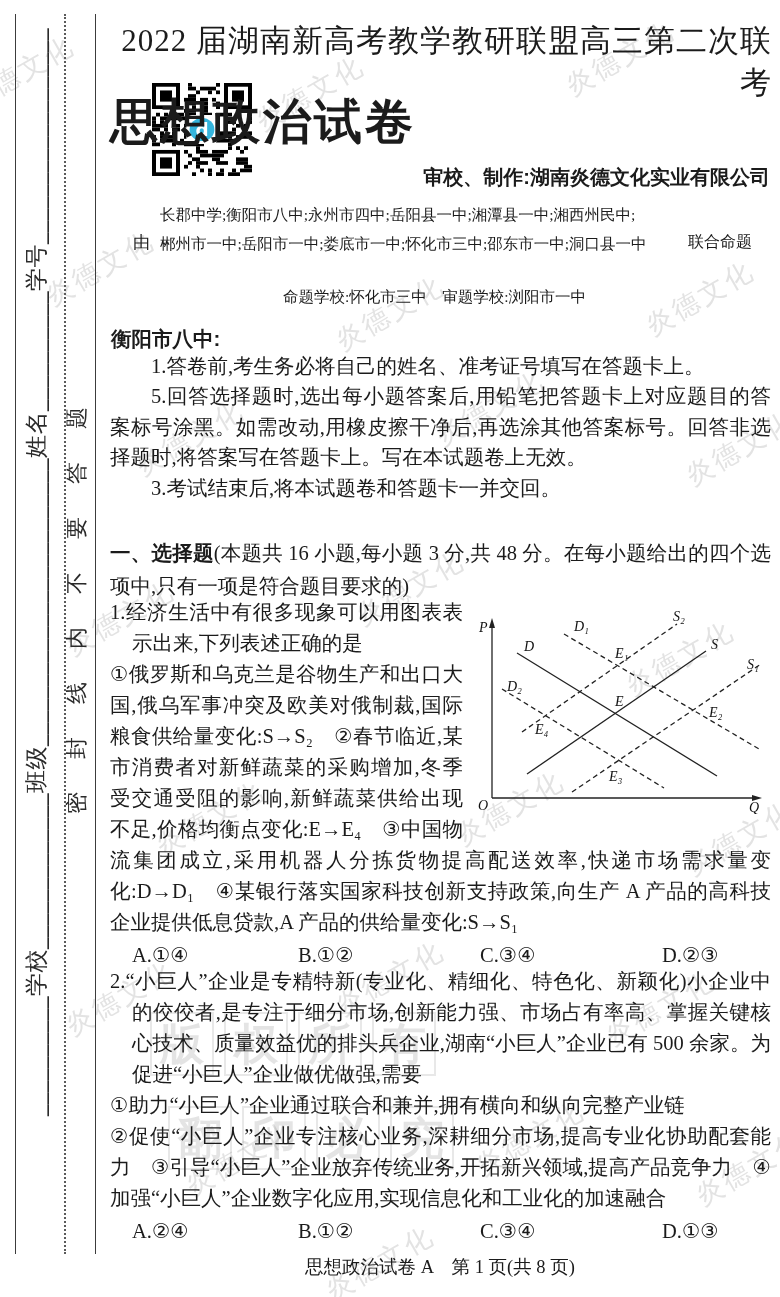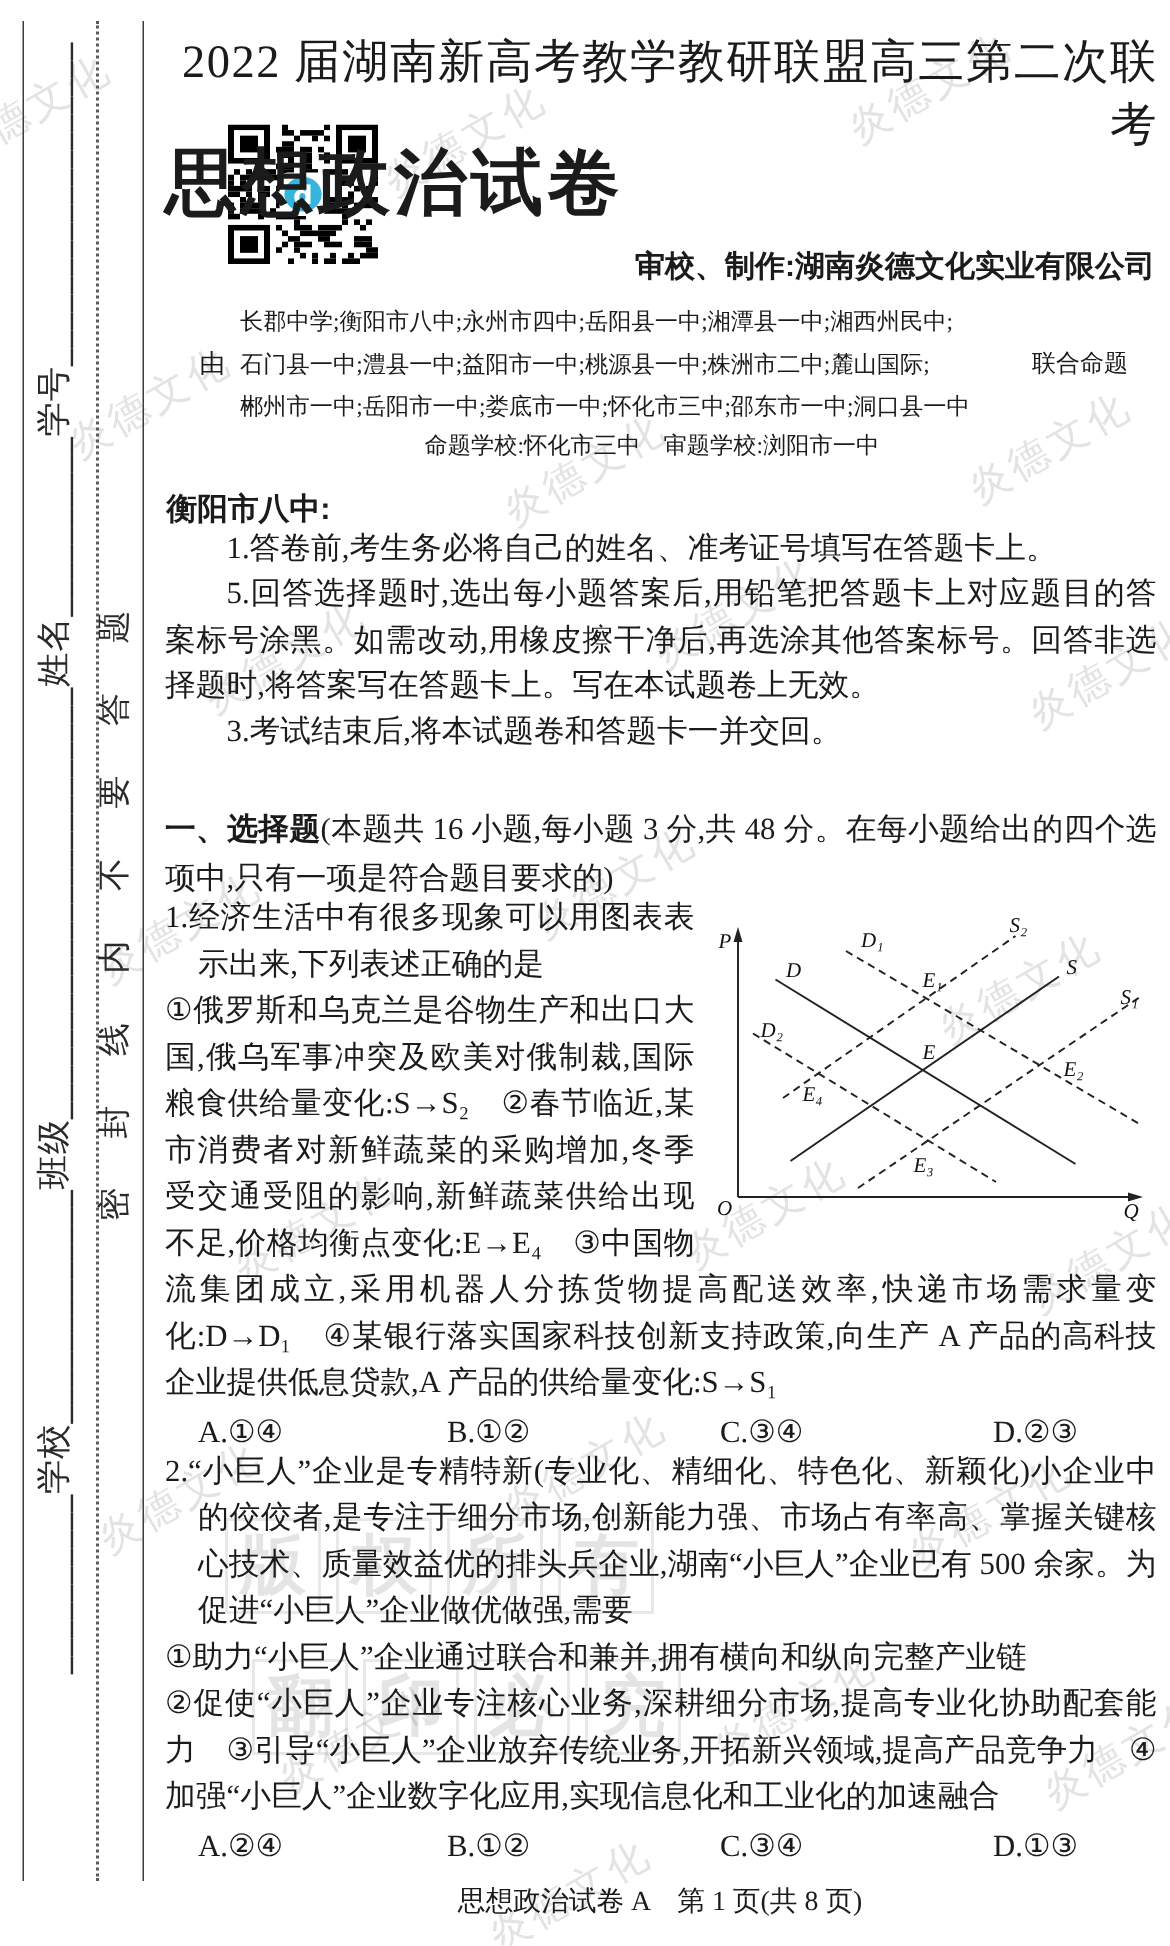--- a/index.html
+++ b/index.html
@@ -287,21 +287,20 @@
     </svg>
 </div>
 
 <div id="subject-title" class="abs content sans">思想政治试卷</div>
 
 <div id="producer-line" class="abs content sans">审校、制作:湖南炎德文化实业有限公司</div>
 
 <div id="school-lead" class="abs content">由</div>
 <div id="school-lines" class="abs content">
   <div class="school-line">长郡中学;衡阳市八中;永州市四中;岳阳县一中;湘潭县一中;湘西州民中;</div>
-  <div class="school-line">石门县一中;澧县一中;益阳市一中;桃源县一中;株洲市二中;麓山国际;</div>
   <div class="school-line">郴州市一中;岳阳市一中;娄底市一中;怀化市三中;邵东市一中;洞口县一中</div>
 </div>
 <div id="school-tail" class="abs content">联合命题</div>
 <div id="school-footer" class="abs content">命题学校:怀化市三中　审题学校:浏阳市一中</div>
 
 <div id="notice-head" class="abs content sans">衡阳市八中:</div>
 <div id="notice-body" class="abs content">
   <p>1.答卷前,考生务必将自己的姓名、准考证号填写在答题卡上。</p>
   <p>5.回答选择题时,选出每小题答案后,用铅笔把答题卡上对应题目的答案标号涂黑。如需改动,用橡皮擦干净后,再选涂其他答案标号。回答非选择题时,将答案写在答题卡上。写在本试题卷上无效。</p>
   <p>3.考试结束后,将本试题卷和答题卡一并交回。</p>

